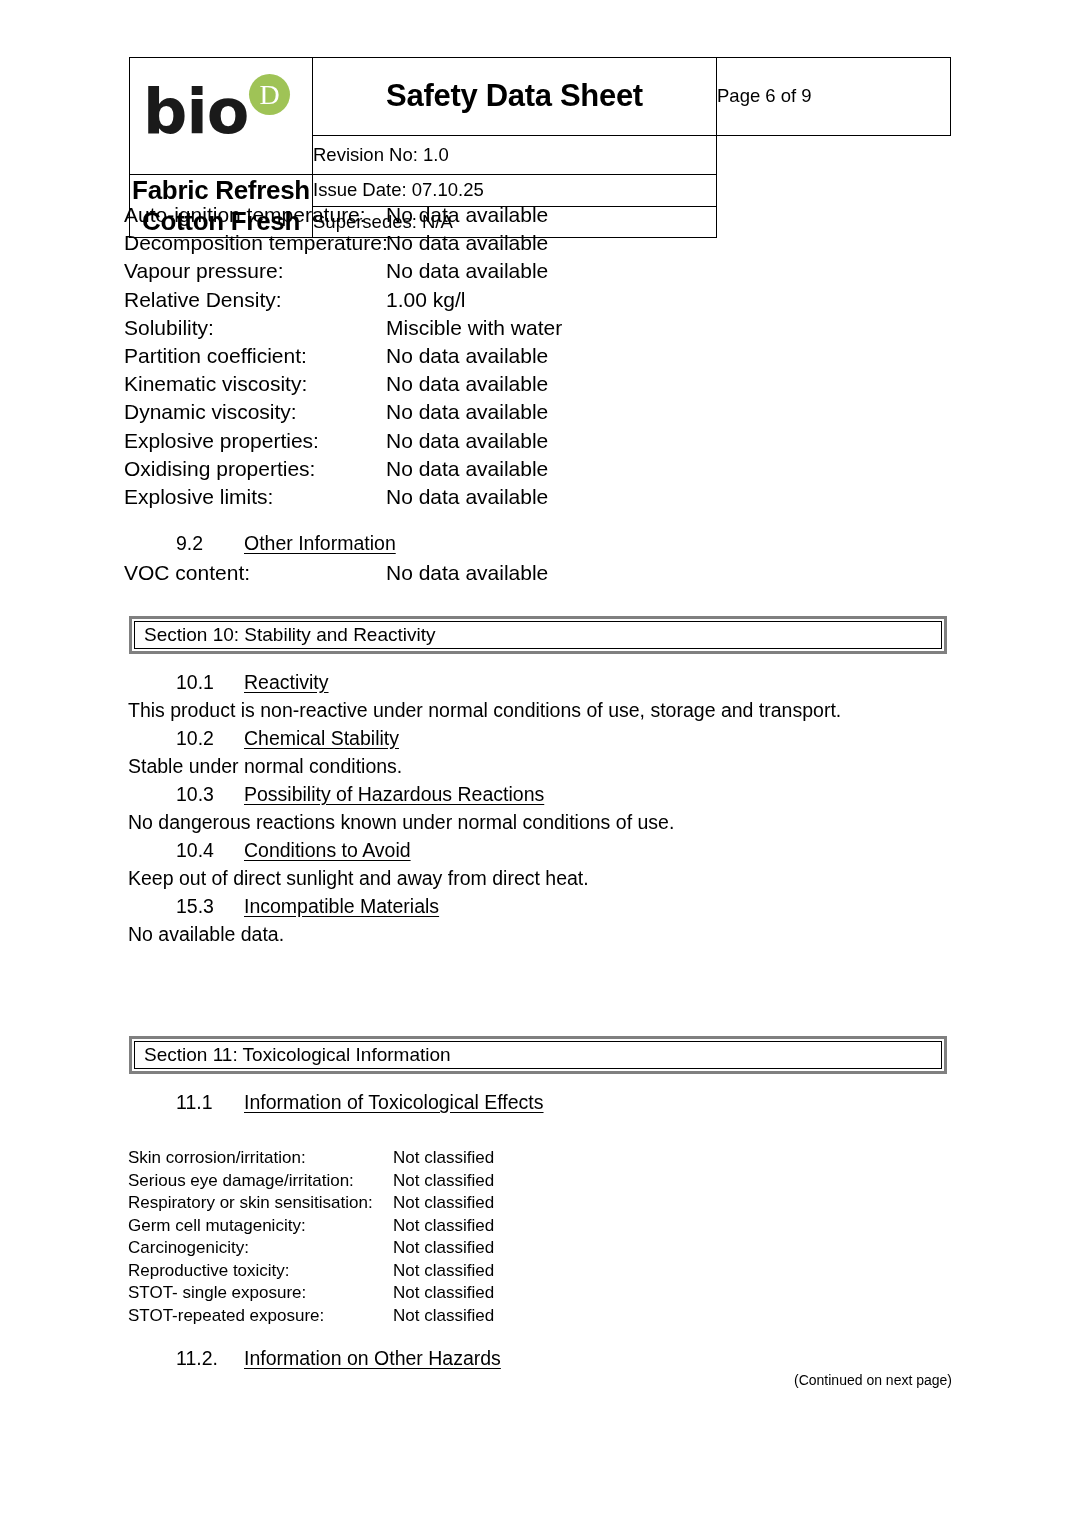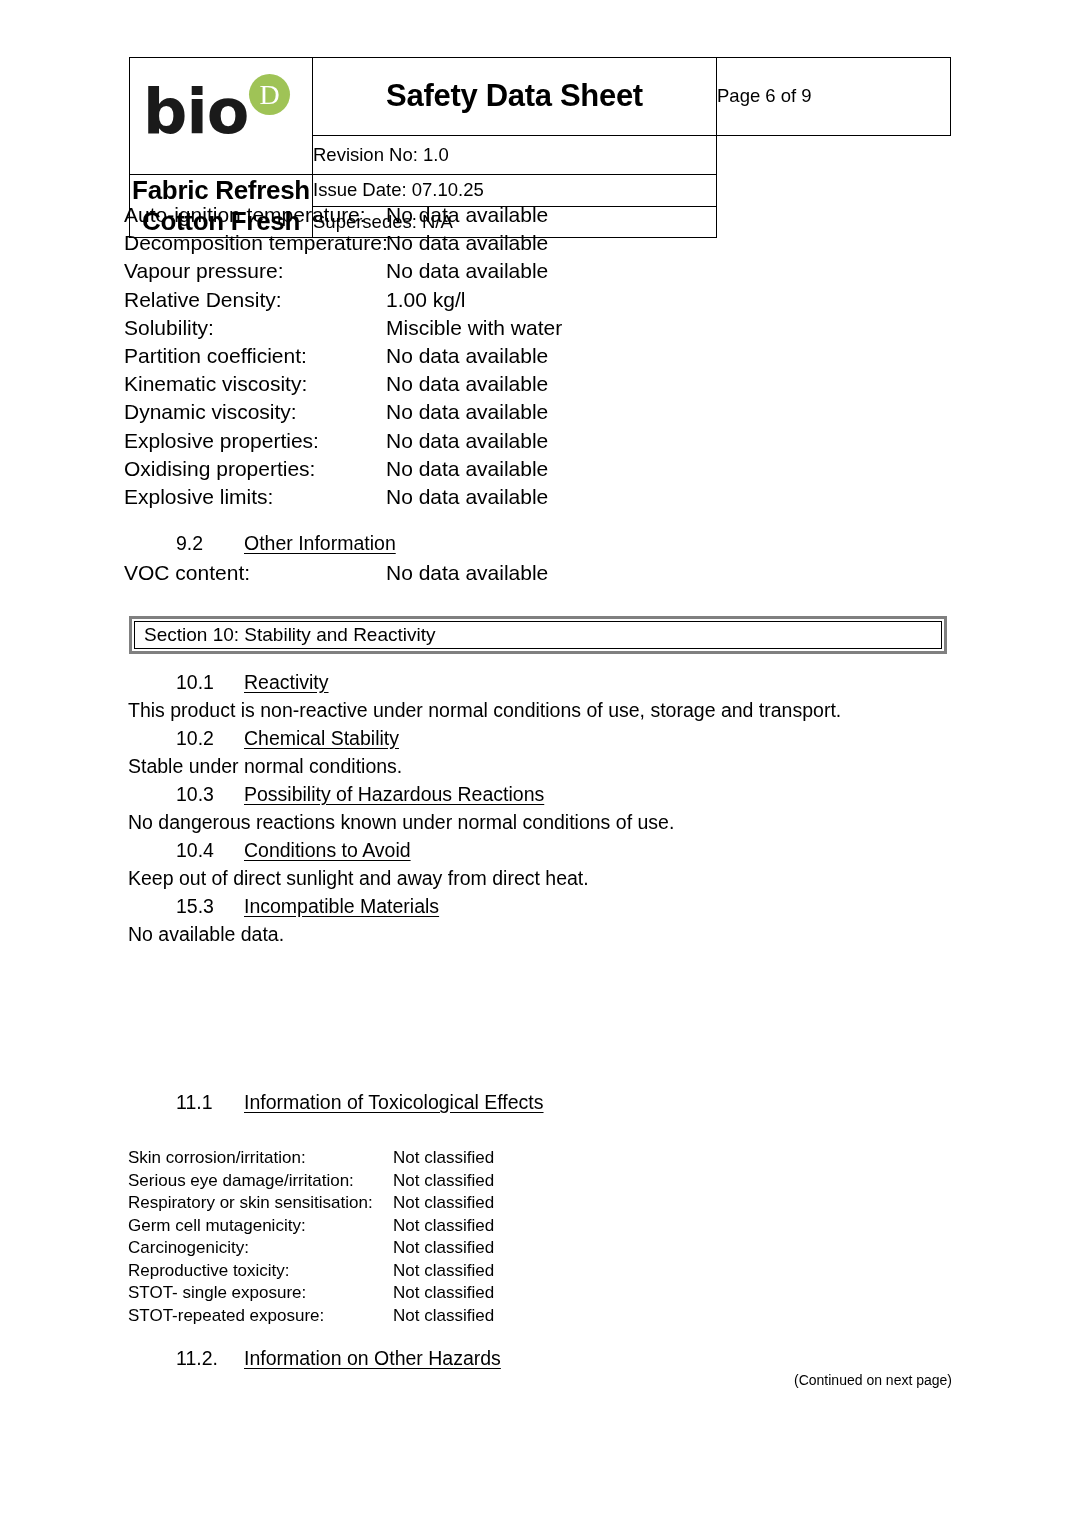--- a/index.html
+++ b/index.html
@@ -310,20 +310,25 @@
     <span class="num">10.4</span><span class="txt">Conditions to Avoid</span>
   </div>
   <div class="body-line" style="top:867px;">Keep out of direct sunlight and away from direct heat.</div>
 
   <div class="sub-head" style="top:895px;">
     <span class="num">15.3</span><span class="txt">Incompatible Materials</span>
   </div>
   <div class="body-line" style="top:923px;">No available data.</div>
 
 
+  <div class="section-bar" style="top:1036px;">
+    <div class="section-bar-inner">
+      <span class="section-bar-label">Section 11: Toxicological Information</span>
+    </div>
+  </div>
 
   <div class="sub-head" style="top:1091px;">
     <span class="num">11.1</span><span class="txt">Information of Toxicological Effects</span>
   </div>
 
   <div class="tox-list" style="top:1147px;">
     <div class="tox-row">
       <span>Skin corrosion/irritation:</span>
       <span class="tox-value">Not classified</span>
     </div>

